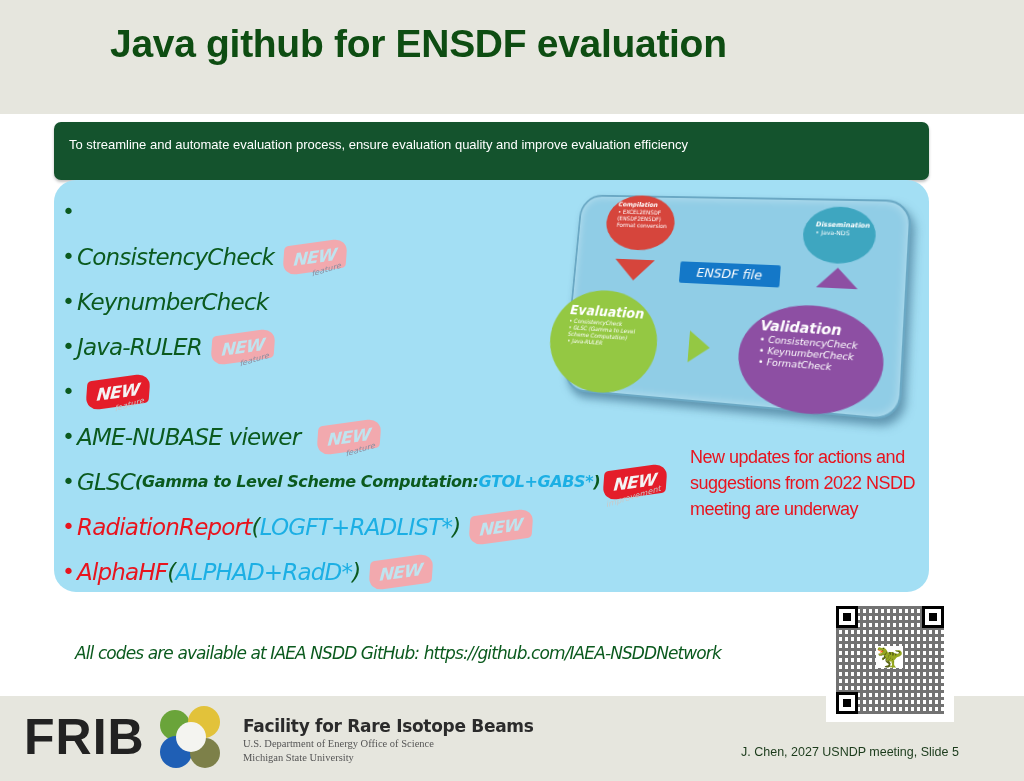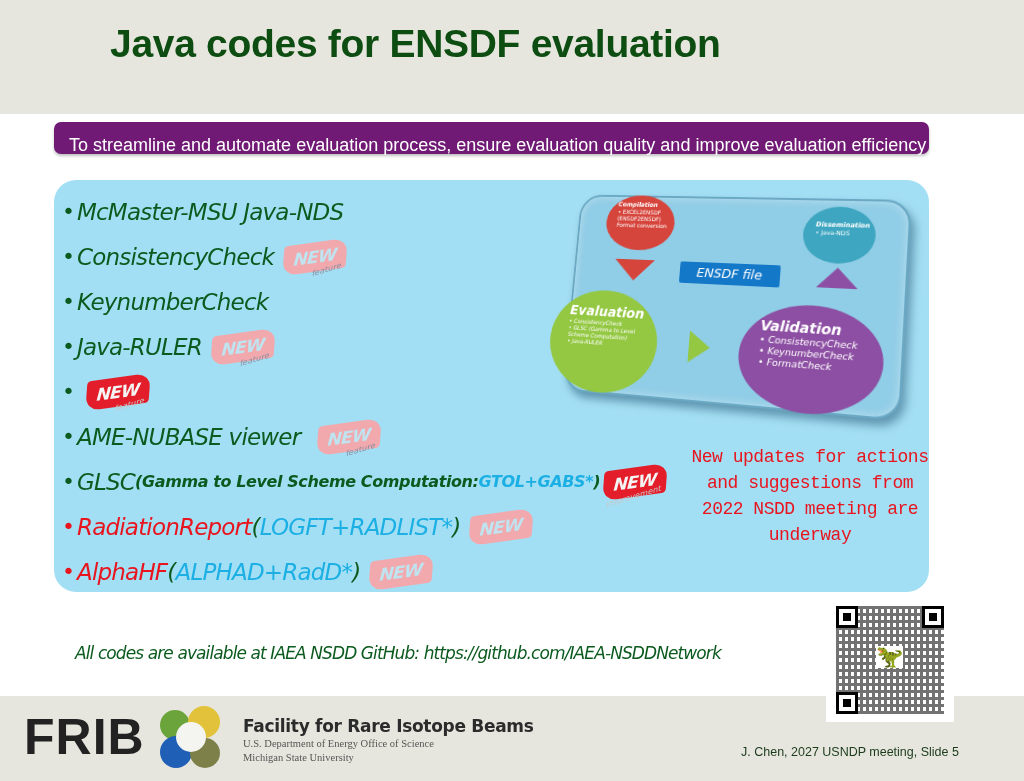--- a/index.html
+++ b/index.html
@@ -1,19 +1,19 @@
 <!DOCTYPE html>
 <html><head>
 <meta charset="utf-8">
 <style>
   html, body { margin:0; padding:0; }
   body { width:1024px; height:781px; position:relative; overflow:hidden; background:#ffffff; font-family:"Liberation Sans", sans-serif; }
   .header { position:absolute; left:0; top:0; width:1024px; height:114px; background:#e6e6de; }
   .title { position:absolute; left:110px; top:22px; font-size:39px; font-weight:bold; color:#0e4d12; letter-spacing:-0.3px; font-family:"Liberation Sans", sans-serif; }
-  .banner { position:absolute; left:54px; top:122px; width:875px; height:32px; background:#701a75; border-radius:7px; box-shadow:0 2px 3px rgba(0,0,0,0.25); color:#fff; font-size:18px; line-height:46px; padding-left:15px; box-sizing:border-box; white-space:nowrap; }
+  .banner { position:absolute; left:54px; top:122px; width:875px; height:58px; background:#14532d; border-radius:7px; box-shadow:0 2px 3px rgba(0,0,0,0.25); color:#fff; font-size:13px; line-height:46px; padding-left:15px; box-sizing:border-box; white-space:nowrap; }
   .panel { position:absolute; left:54px; top:180px; width:875px; height:412px; background:#a3dff4; border-radius:22px; }
   .bullets { position:absolute; left:62px; top:189px; font-family:"DejaVu Sans", sans-serif; font-style:italic; }
   .bullet { height:45px; display:flex; align-items:center; white-space:nowrap; }
   .bullet .dot { font-style:normal; font-size:22px; margin-right:2px; }
   .bullet .name { font-size:23px; letter-spacing:-0.8px; }
   .green { color:#0b5a1e; }
   .red { color:#e8141e; }
   .cyan { color:#1cafe4; }
   .small { font-size:16px; letter-spacing:-0.4px;font-weight:bold; }
   .new { display:inline-flex; align-items:center; justify-content:center; width:62px; height:30px; margin-left:10px; transform:skewX(-12deg) rotate(-8deg); border-radius:4px 14px 4px 14px; font-weight:bold; font-size:17px; color:#bfe4ef; letter-spacing:-1px; position:relative; }
@@ -31,21 +31,21 @@
   .circle .ct { font-weight:bold; font-style:italic; }
   .c-evaluation .ct, .c-validation .ct { font-size:14px; }
   .c-evaluation .ci { font-size:6px; font-style:italic; }
   .c-validation .ci { font-size:9.5px; font-style:italic; }
   .c-compilation .ct, .c-dissemination .ct { font-size:6.5px; }
   .ensdf-file { position:absolute; left:116px; top:66px; width:104px; height:22px; background:#1478c8; color:#fff; font-size:13px; font-style:italic; font-family:"DejaVu Sans", sans-serif; text-align:center; line-height:22px; border-radius:2px; }
   .tri-down { position:absolute; left:44px; top:66px; width:0; height:0; border-left:22px solid transparent; border-right:22px solid transparent; border-top:22px solid #d6453c; }
   .tri-up { position:absolute; left:256px; top:66px; width:0; height:0; border-left:20px solid transparent; border-right:20px solid transparent; border-bottom:20px solid #8d4fa3; }
   .tri-right { position:absolute; left:132px; top:136px; width:0; height:0; border-top:16px solid transparent; border-bottom:16px solid transparent; border-left:22px solid #94c843; }
 
-  .updates { position:absolute; left:690px; top:444px; width:240px; text-align:center; color:#e8141e; font-size:18px; line-height:26px; font-family:Liberation Mono, monospace; letter-spacing:-0.5px; }
+  .updates { position:absolute; left:690px; top:444px; width:240px; text-align:left; color:#e8141e; font-size:18px; line-height:26px; font-family:Liberation Sans, sans-serif; letter-spacing:-0.5px; }
   .github { position:absolute; left:75px; top:643px; font-size:17px; font-style:italic; color:#0b5a1e; font-family:"DejaVu Sans", sans-serif; letter-spacing:-0.9px; white-space:nowrap; }
 
   .footer { position:absolute; left:0; top:696px; width:1024px; height:85px; background:#e6e6de; }
   .qr { position:absolute; left:826px; top:602px; width:128px; height:120px; background:#fff; }
   .qr-inner { position:absolute; left:10px; top:4px; width:108px; height:108px;
     background-image:
       repeating-linear-gradient(90deg, #000 0 3px, transparent 3px 6px),
       repeating-linear-gradient(0deg, #000 0 3px, transparent 3px 7px);
     opacity:0.55; }
   .finder { position:absolute; width:22px; height:22px; border:3px solid #000; background:#fff; box-sizing:border-box; }
@@ -56,31 +56,30 @@
   .frib-logo { position:absolute; left:160px; top:706px; width:62px; height:64px; }
   .frib-logo .b { position:absolute; border-radius:50%; }
   .fac-title { position:absolute; left:243px; top:716px; font-size:17px; font-weight:bold; color:#2b2b2b; font-family:"DejaVu Sans", sans-serif; letter-spacing:-0.3px; }
   .fac-sub { position:absolute; left:243px; font-size:10.5px; color:#555; font-family:Liberation Serif, serif; }
   .credit { position:absolute; left:741px; top:745px; font-size:12.5px; color:#1b3b1b; font-family:"Liberation Sans", sans-serif; }
 </style>
 </head>
 <body>
 
 <div class="header">
-  <div class="title">Java codes for ENSDF evaluation</div>
+  <div class="title">Java github for ENSDF evaluation</div>
 </div>
 
 <div class="banner">To streamline and automate evaluation process, ensure evaluation quality and improve evaluation efficiency</div>
 
 <div class="panel"></div>
 
 <div class="bullets">
   <div class="bullet">
     <span class="dot green">•</span>
-    <span class="name green">McMaster-MSU Java-NDS</span>
   </div>
   <div class="bullet">
     <span class="dot green">•</span>
     <span class="name green">ConsistencyCheck</span>
     <span class="new faded">
         <span>NEW</span>
         <span class="sub">feature</span>
       </span>
   </div>
   <div class="bullet">

